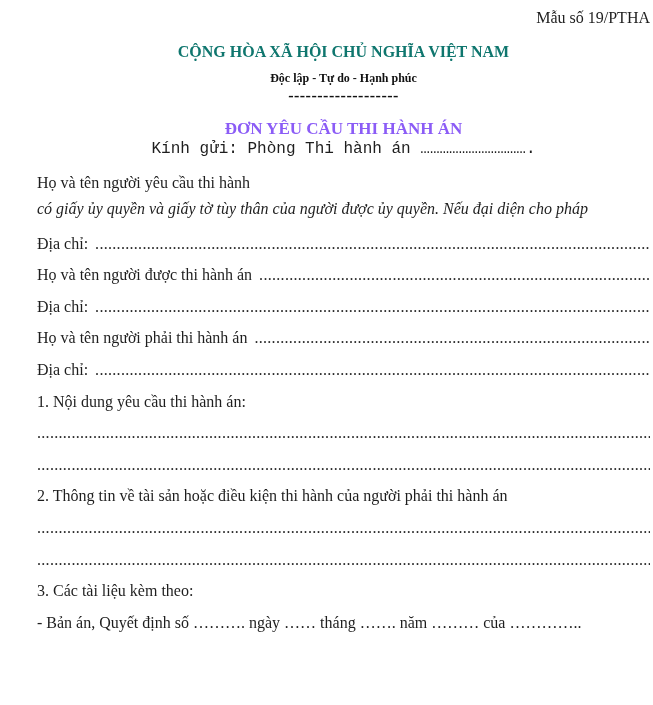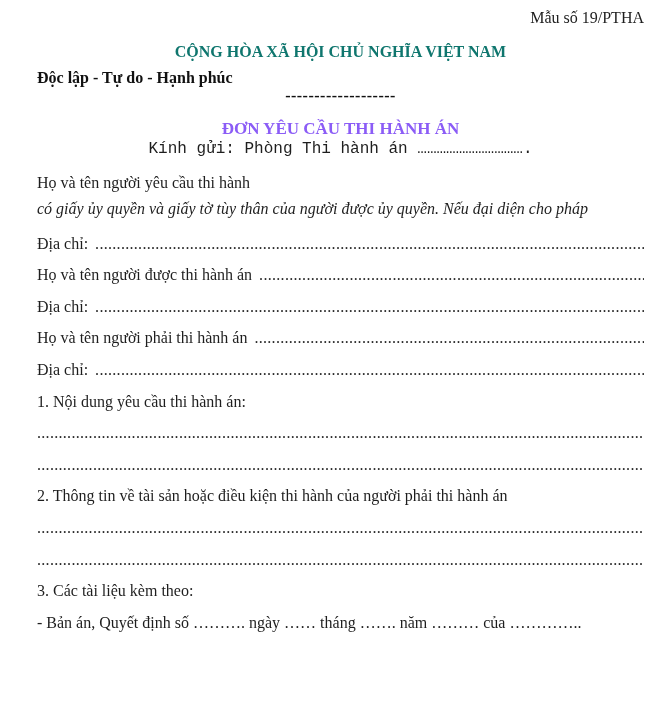--- a/index.html
+++ b/index.html
@@ -11,40 +11,41 @@
     width: 653px;
     height: 705px;
     overflow: hidden;
     font-family: "Liberation Serif", "DejaVu Serif", serif;
     color: #1e1e1e;
   }
   .page {
     box-sizing: border-box;
     width: 653px;
     height: 705px;
-    padding: 8px 9px 0 37px;
+    padding: 8px 3px 0 37px;
     background: #ffffff;
   }
   .form-number {
     text-align: right;
     font-size: 16px;
     line-height: 20px;
     color: #1e1e1e;
   }
   .nat-title {
     text-align: center;
     font-weight: bold;
     font-size: 16px;
     line-height: 21px;
     margin-top: 13px;
     color: #0f766e;
   }
   .motto {
+    text-align: center;
     font-weight: bold;
-    font-size: 16px;
+    font-size: 12px;
     line-height: 20px;
     margin-top: 6px;
     color: #111111;
   }
   .separator {
     text-align: center;
     font-weight: bold;
     font-size: 16px;
     line-height: 12px;
     margin-top: 2px;

